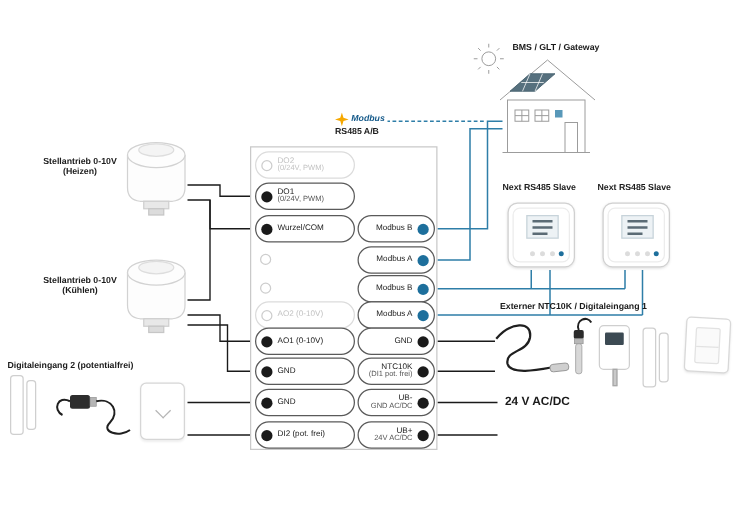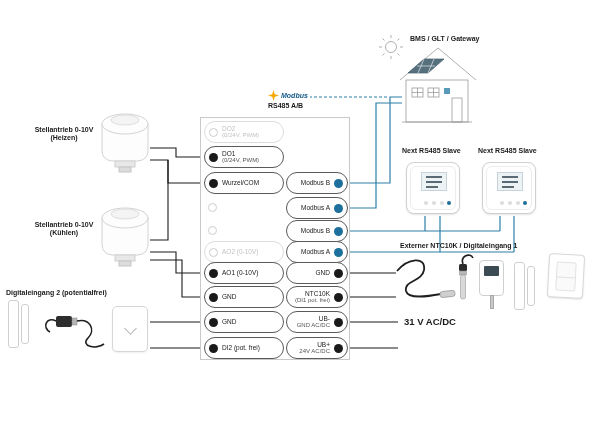--- a/index.html
+++ b/index.html
@@ -347,13 +347,13 @@
 <div class="contact" style="left:514px;top:262px">
   <span class="c1"></span>
     <span class="c2"></span>
 </div>
 <div class="switch">
   <div class="rocker">
       <i></i>
     </div>
 </div>
 
-<div class="lbl big" style="left:404px;top:318px">31 V AC/DC</div>
+<div class="lbl big" style="left:404px;top:318px">24 V AC/DC</div>
 
 </body></html>

